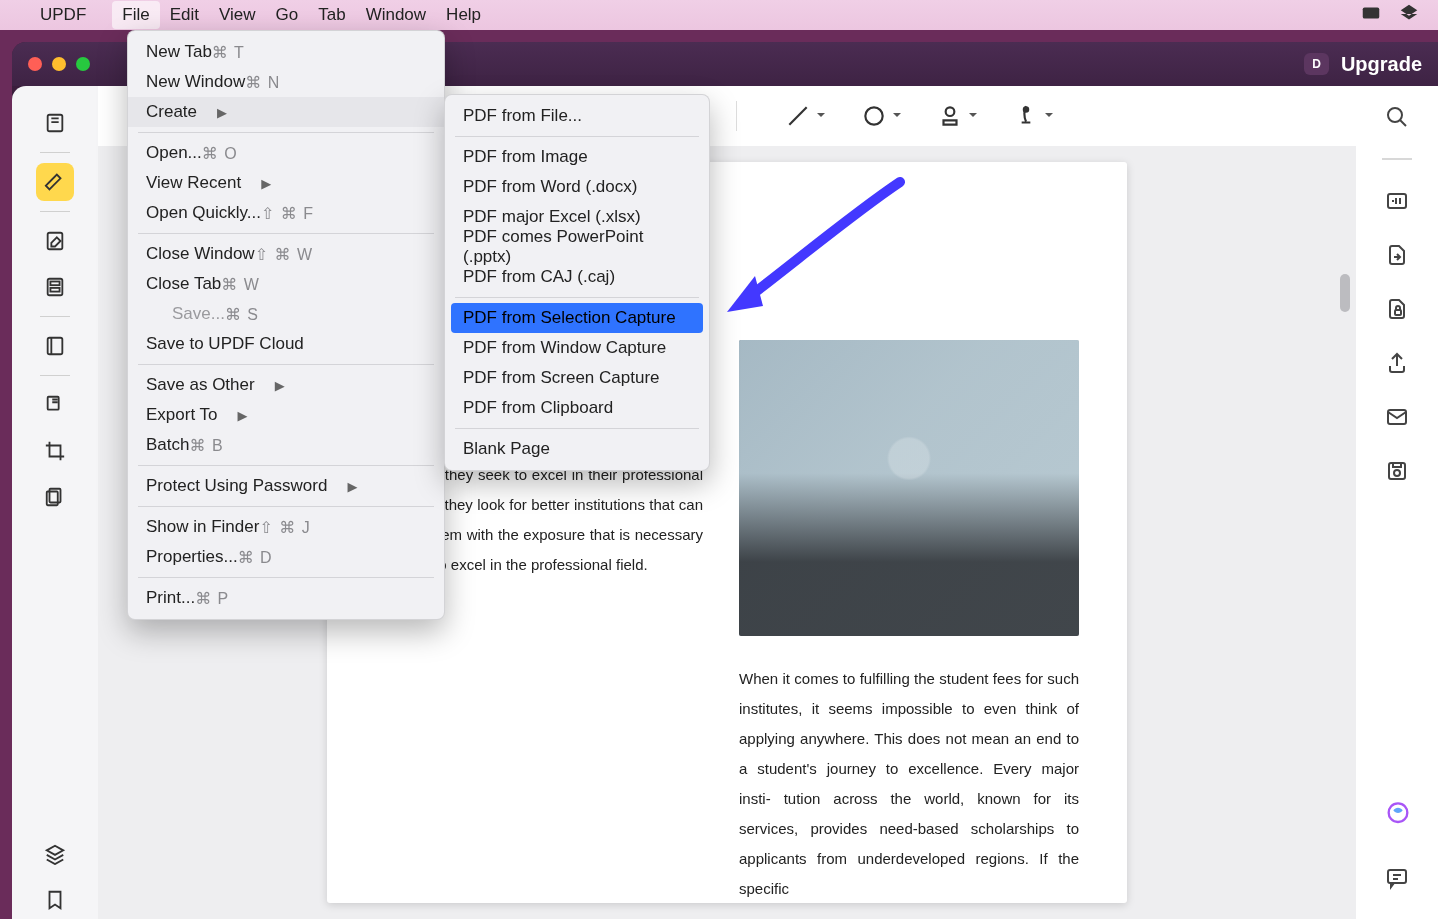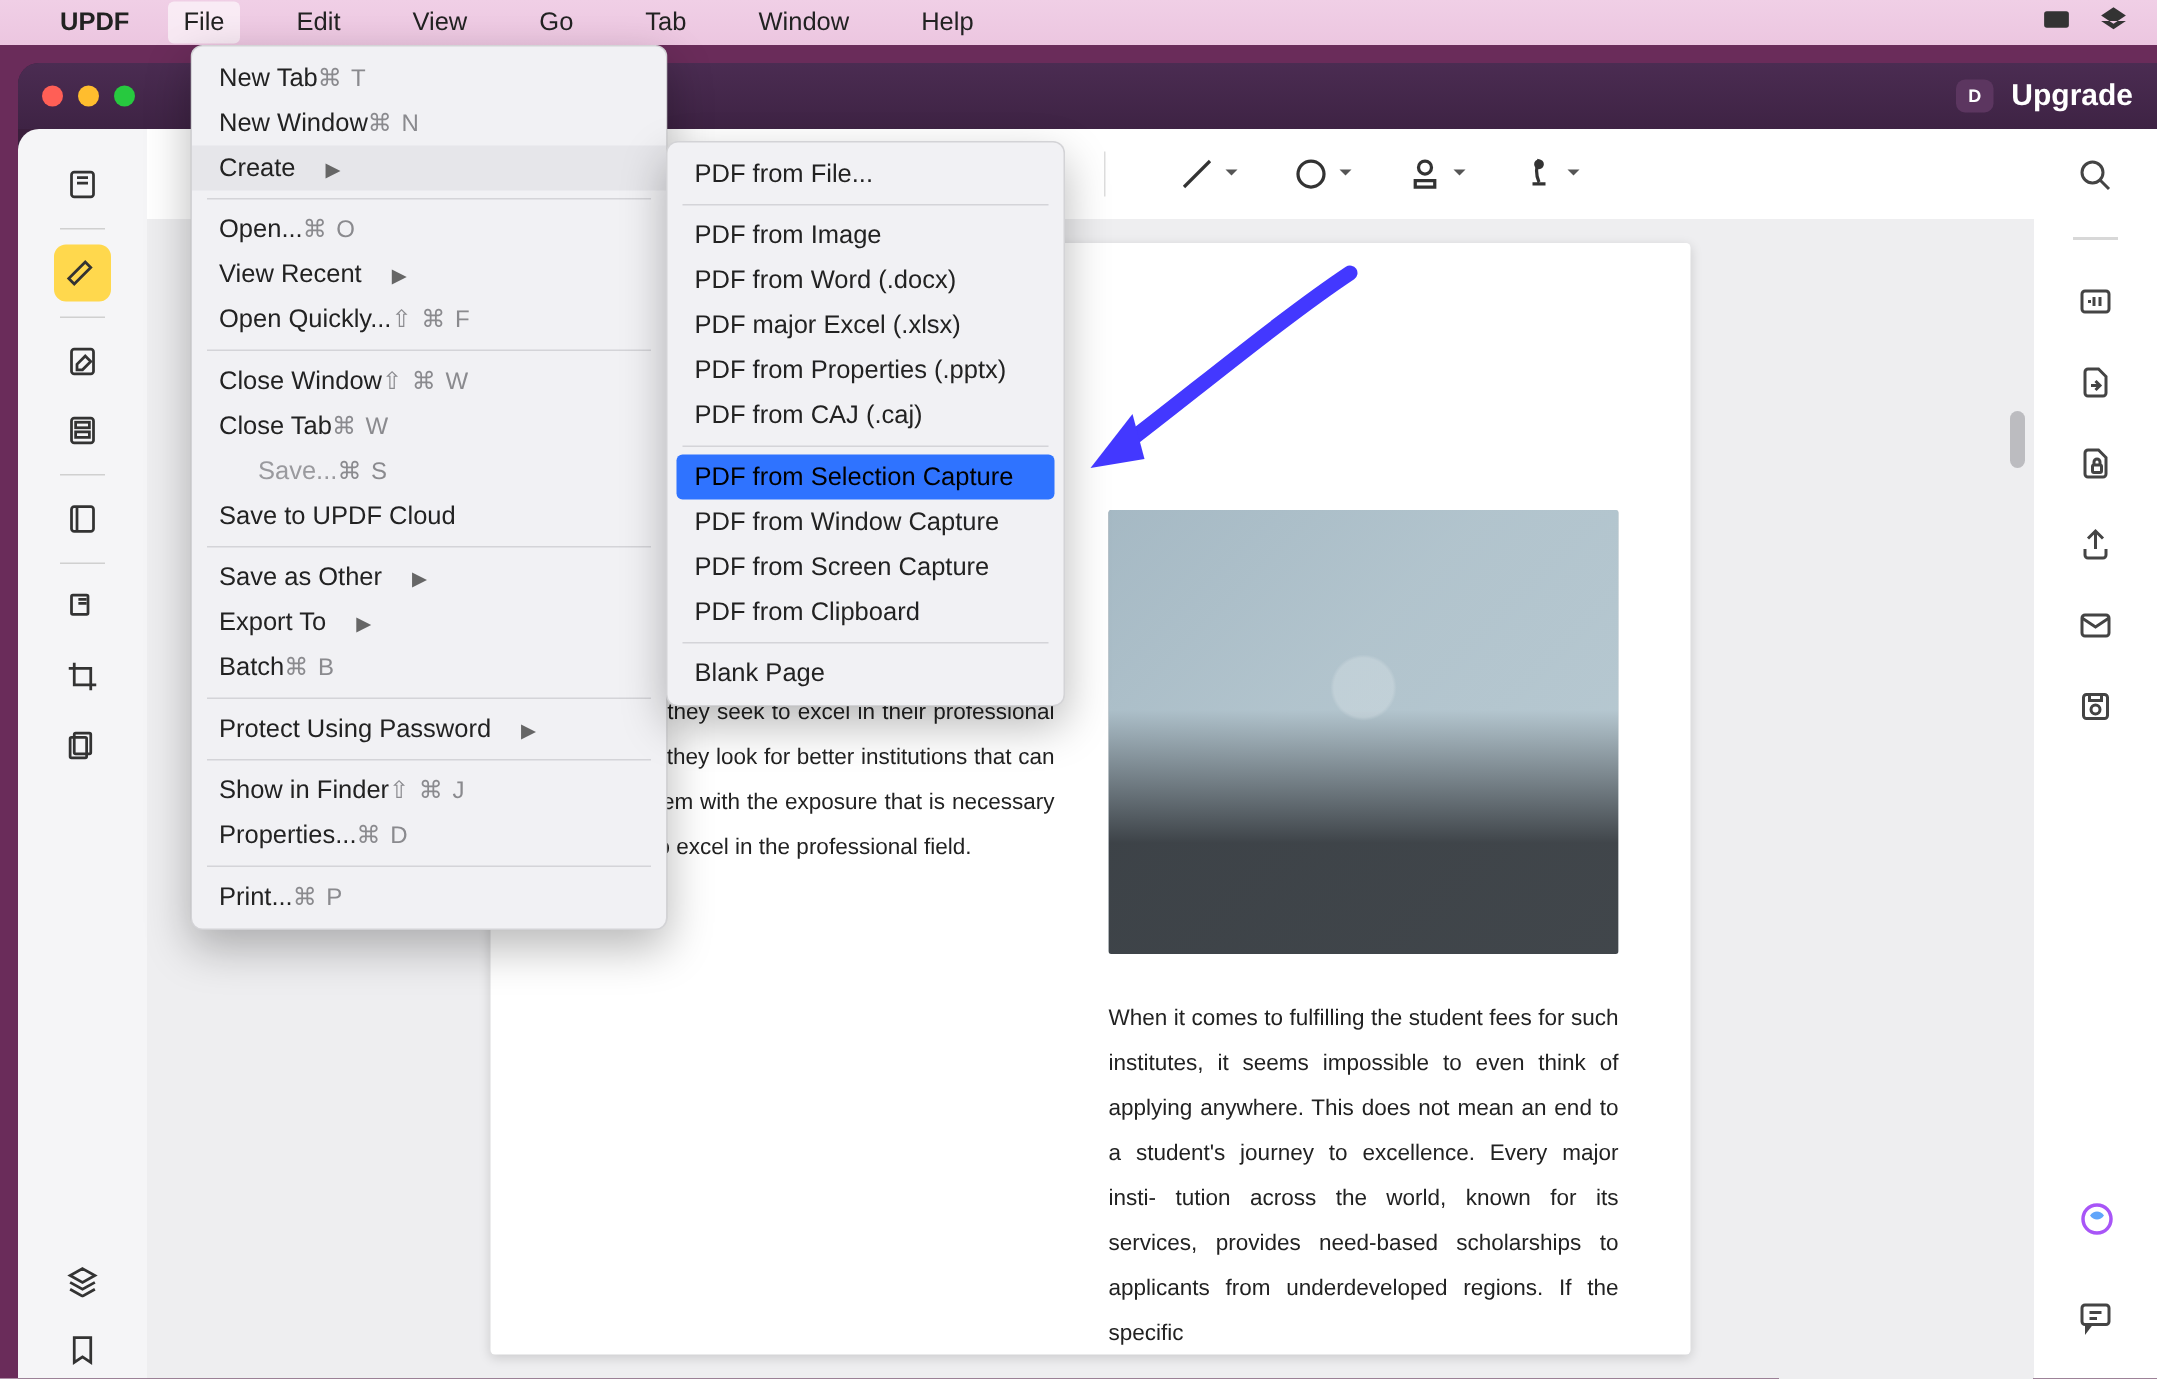--- a/index.html
+++ b/index.html
@@ -1,22 +1,22 @@
 <!DOCTYPE html>
 <html><head>
 <meta charset="utf-8">
 <style>
 * { margin:0; padding:0; box-sizing:border-box; font-family:-apple-system,BlinkMacSystemFont,"Segoe UI",Helvetica,Arial,sans-serif; -webkit-font-smoothing:antialiased; }
 body { width:1438px; height:919px; overflow:hidden; background:#6a2c5a; position:relative; }
 
 
 .menubar { position:absolute; top:0; left:0; right:0; height:30px; background:linear-gradient(#f0cfe6,#ecc6e0); display:flex; align-items:center; font-size:17px; color:#222; padding-left:18px; }
 .menubar .apple { font-size:18px; margin-right:22px; }
-.menubar .app { font-weight:700; margin-right:26px; }
-.menubar .mitem { margin-right:28px; cursor:default; padding:4px 10px; border-radius:4px; }
+.menubar .app { font-weight:400; margin-right:26px; }
+.menubar .mitem { cursor:default; padding:4px 10px; border-radius:4px; }
 .menubar .mitem.open { background:rgba(255,255,255,0.6); }
 .menubar .tray { margin-left:auto; display:flex; align-items:center; gap:16px; padding-right:18px; color:#333; }
 .menubar .tray svg { width:22px; height:22px; }
 
 
 .appwin { position:absolute; top:42px; left:12px; right:0; bottom:0; background:#3a1e3c; border-radius:14px 0 0 0; overflow:hidden; }
 .titlebar { height:44px; background:linear-gradient(#4b2c52,#3e2344); display:flex; align-items:center; padding:0 16px; color:#eee; }
 .dots { display:flex; gap:10px; }
 .dot { width:14px; height:14px; border-radius:50%; }
 .dot.r{background:#ff5f56;} .dot.y{background:#ffbd2e;} .dot.g{background:#27c93f;}
@@ -374,21 +374,21 @@
       <span class="sc">⌘ P</span>
     </div>
   </div>
 
 <div class="menu submenu" id="submenu">
     <div class="mi">PDF from File...</div>
     <div class="div"></div>
     <div class="mi">PDF from Image</div>
     <div class="mi">PDF from Word (.docx)</div>
     <div class="mi">PDF major Excel (.xlsx)</div>
-    <div class="mi">PDF from Properties (.pptx)</div>
+    <div class="mi">PDF comes PowerPoint (.pptx)</div>
     <div class="mi">PDF from CAJ (.caj)</div>
     <div class="div"></div>
     <div class="mi sel">PDF from Selection Capture</div>
     <div class="mi">PDF from Window Capture</div>
     <div class="mi">PDF from Screen Capture</div>
     <div class="mi">PDF from Clipboard</div>
     <div class="div"></div>
     <div class="mi">Blank Page</div>
   </div>
 

